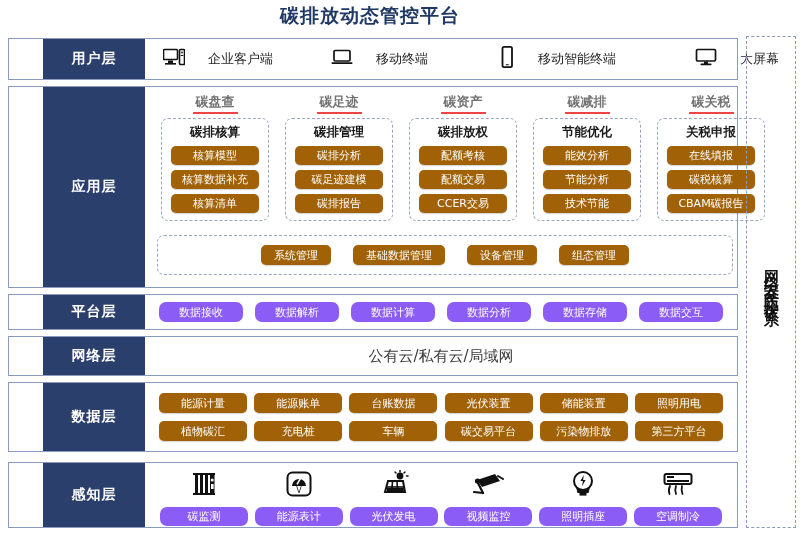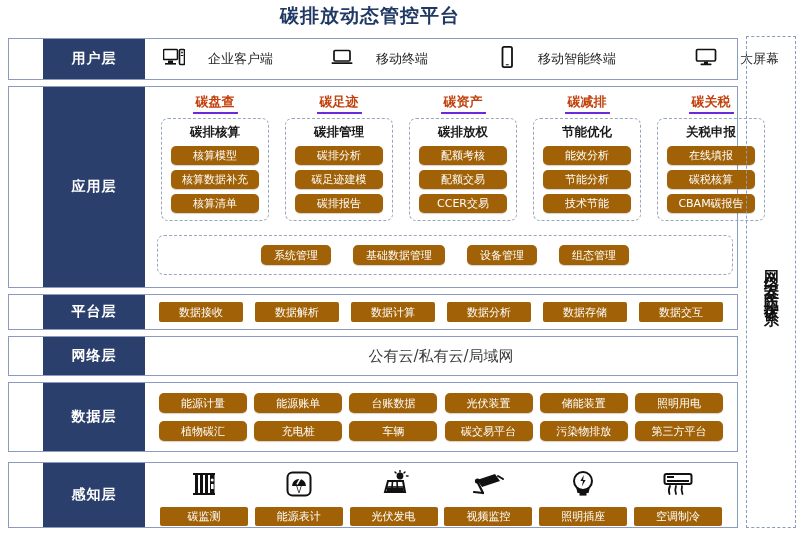--- a/index.html
+++ b/index.html
@@ -50,34 +50,34 @@
   .pill {
     background: #a16207;
     color: #ffffff;
     border-radius: 5px;
     font-size: 11px;
     display: flex; align-items: center; justify-content: center;
     white-space: nowrap;
     box-shadow: 0 1px 1px rgba(0,0,0,.18);
   }
   .pill-y {
-    background: #a16207;
+    background: #8b5cf6;
     color: #ffffff;
-    border-radius: 2px;
+    border-radius: 7px;
     font-size: 11px;
     display: flex; align-items: center; justify-content: center;
     white-space: nowrap;
   }
 
   
   .app-groups { position: absolute; left: 8px; top: 6px; display: flex; width: 620px; }
   .app-group { width: 124px; display: flex; flex-direction: column; align-items: center; }
   .app-group-title {
-    font-size: 13px; font-weight: bold; color: #c2410c; margin-bottom: 4px;
-    border-bottom: 2px solid #6d28d9; padding: 0 3px 1px 3px;
+    font-size: 13px; font-weight: bold; color: #737373; margin-bottom: 4px;
+    border-bottom: 2px solid #ef4444; padding: 0 3px 1px 3px;
   }
   .app-dash {
     width: 108px;
     border: 1px dashed #9AA6BD; border-radius: 7px;
     padding: 5px 0 7px 0;
     display: flex; flex-direction: column; align-items: center;
   }
   .app-sub-title { font-size: 12.5px; font-weight: bold; color: #1a1a1a; margin-bottom: 5px; }
   .app-dash .pill { width: 88px; height: 19px; margin-bottom: 5px; }
   .app-dash .pill:last-child { margin-bottom: 0; text-align: center; }

